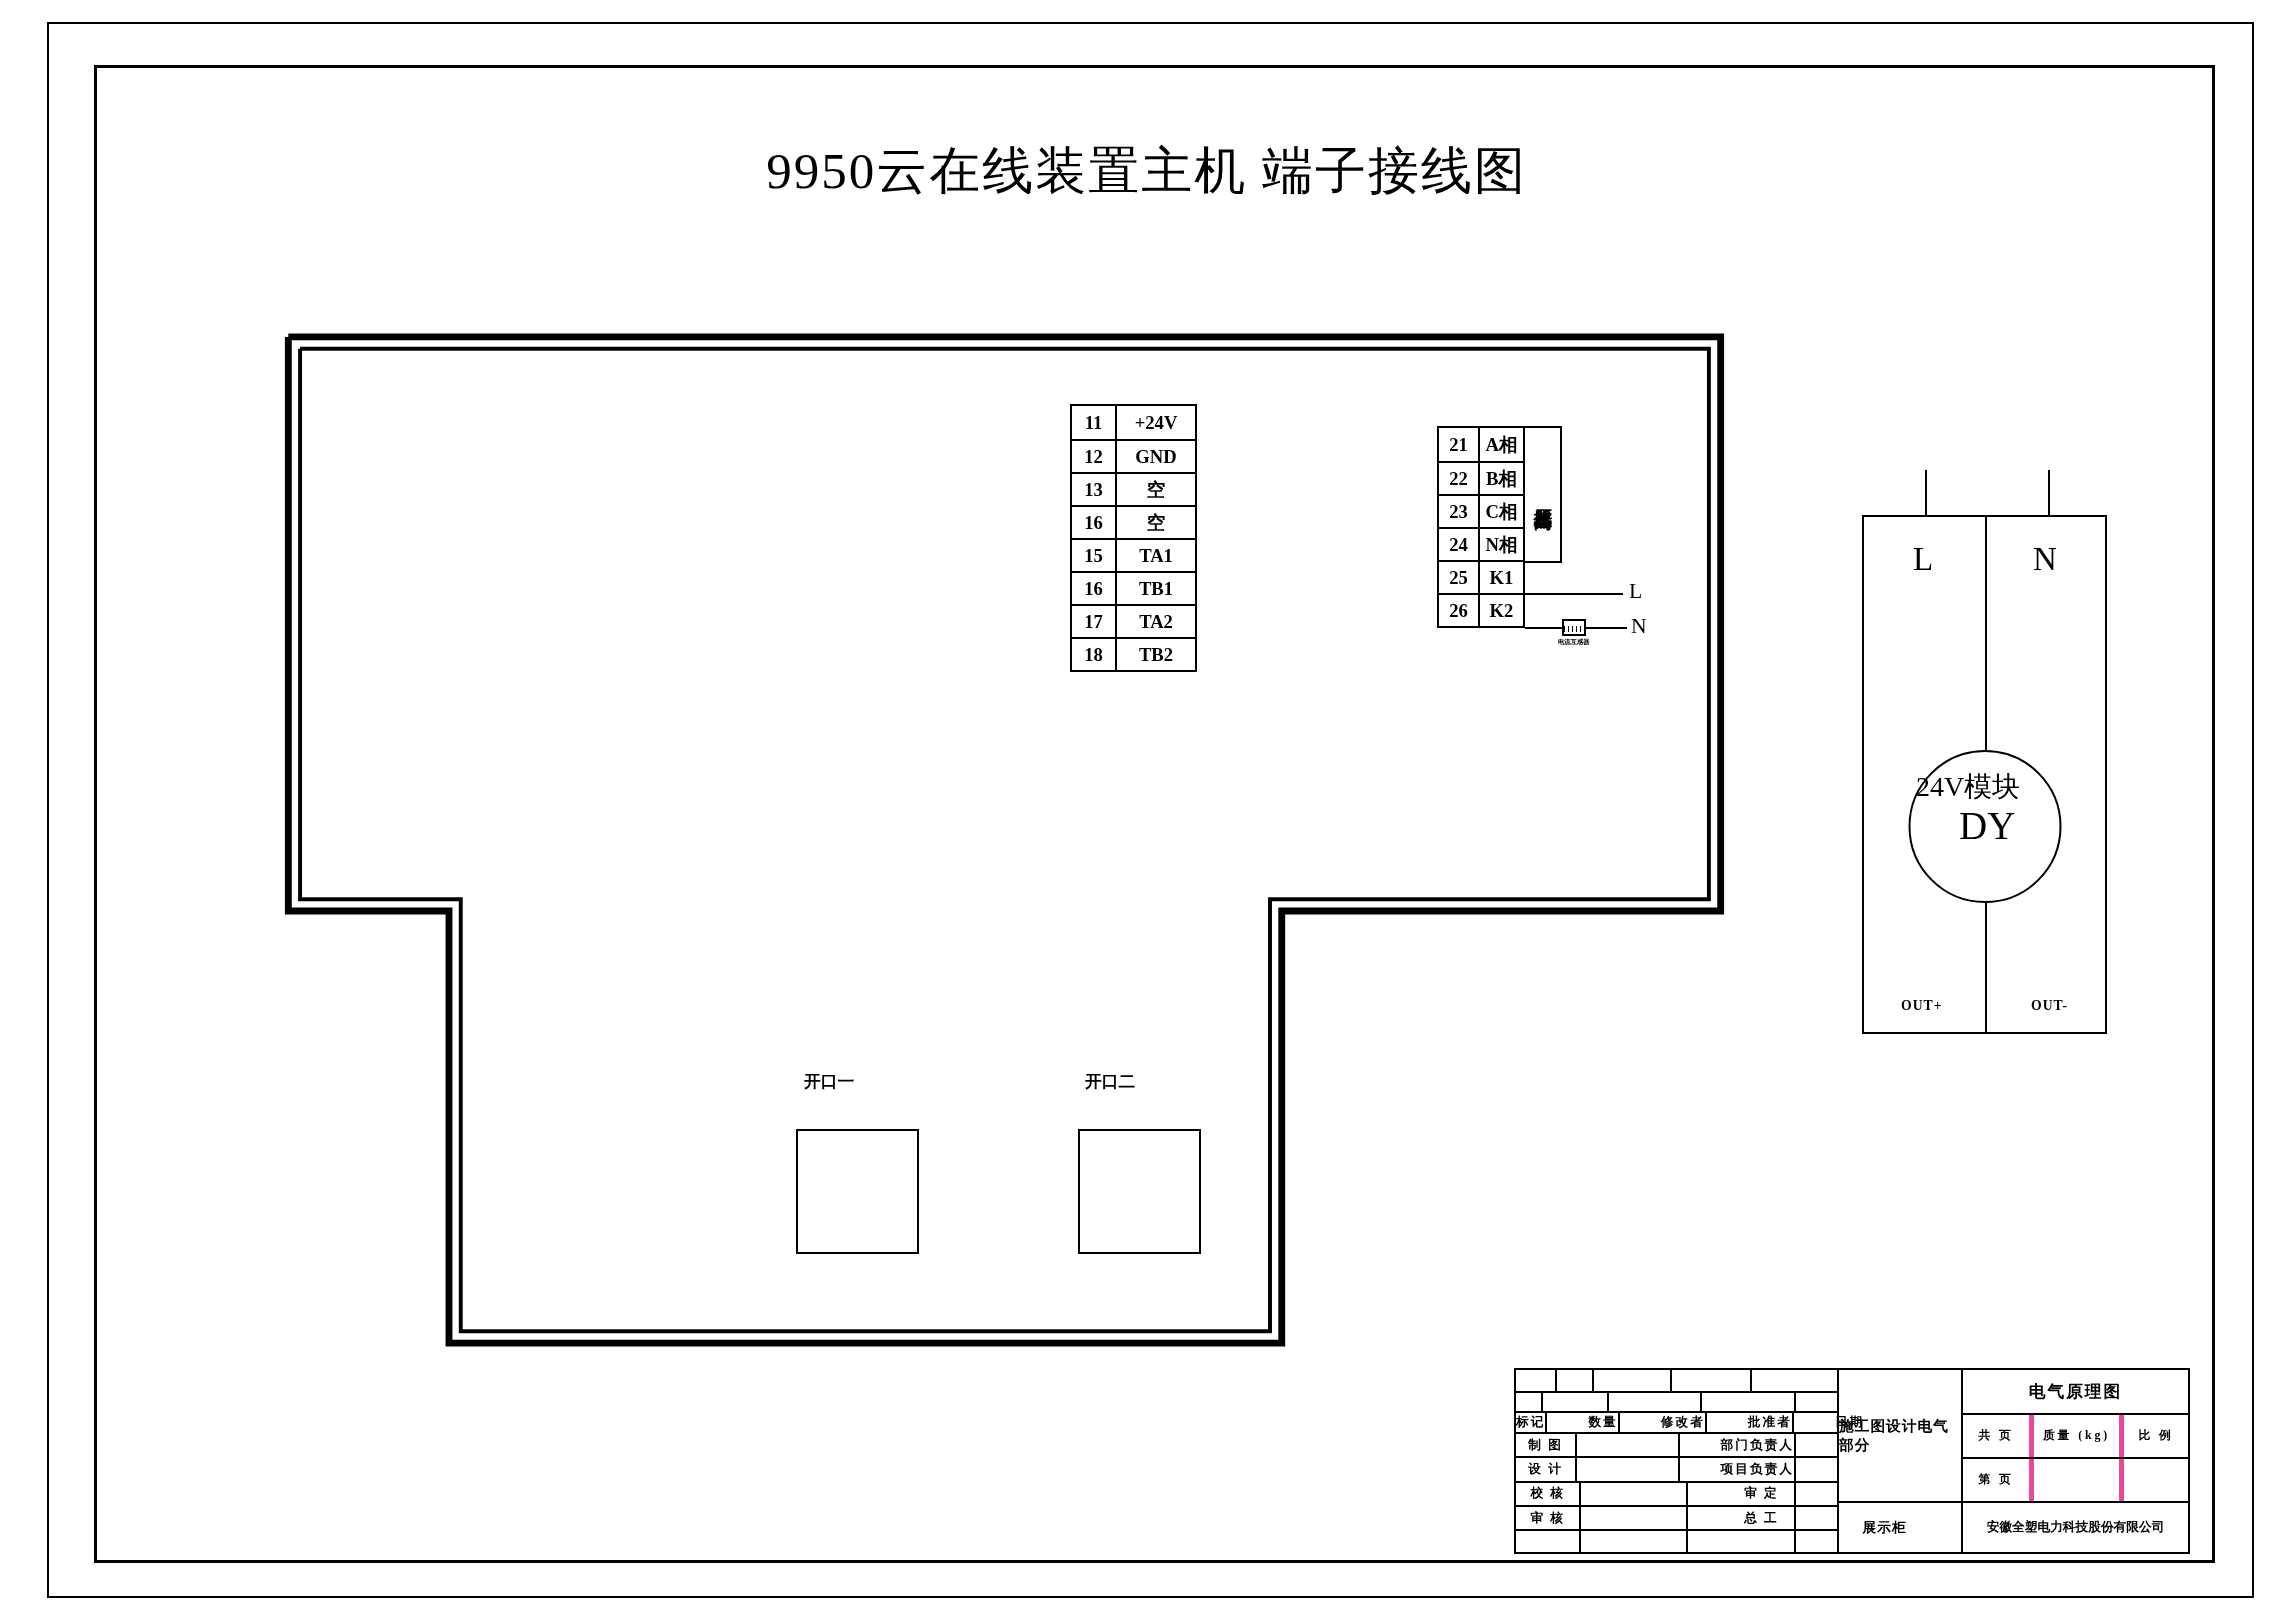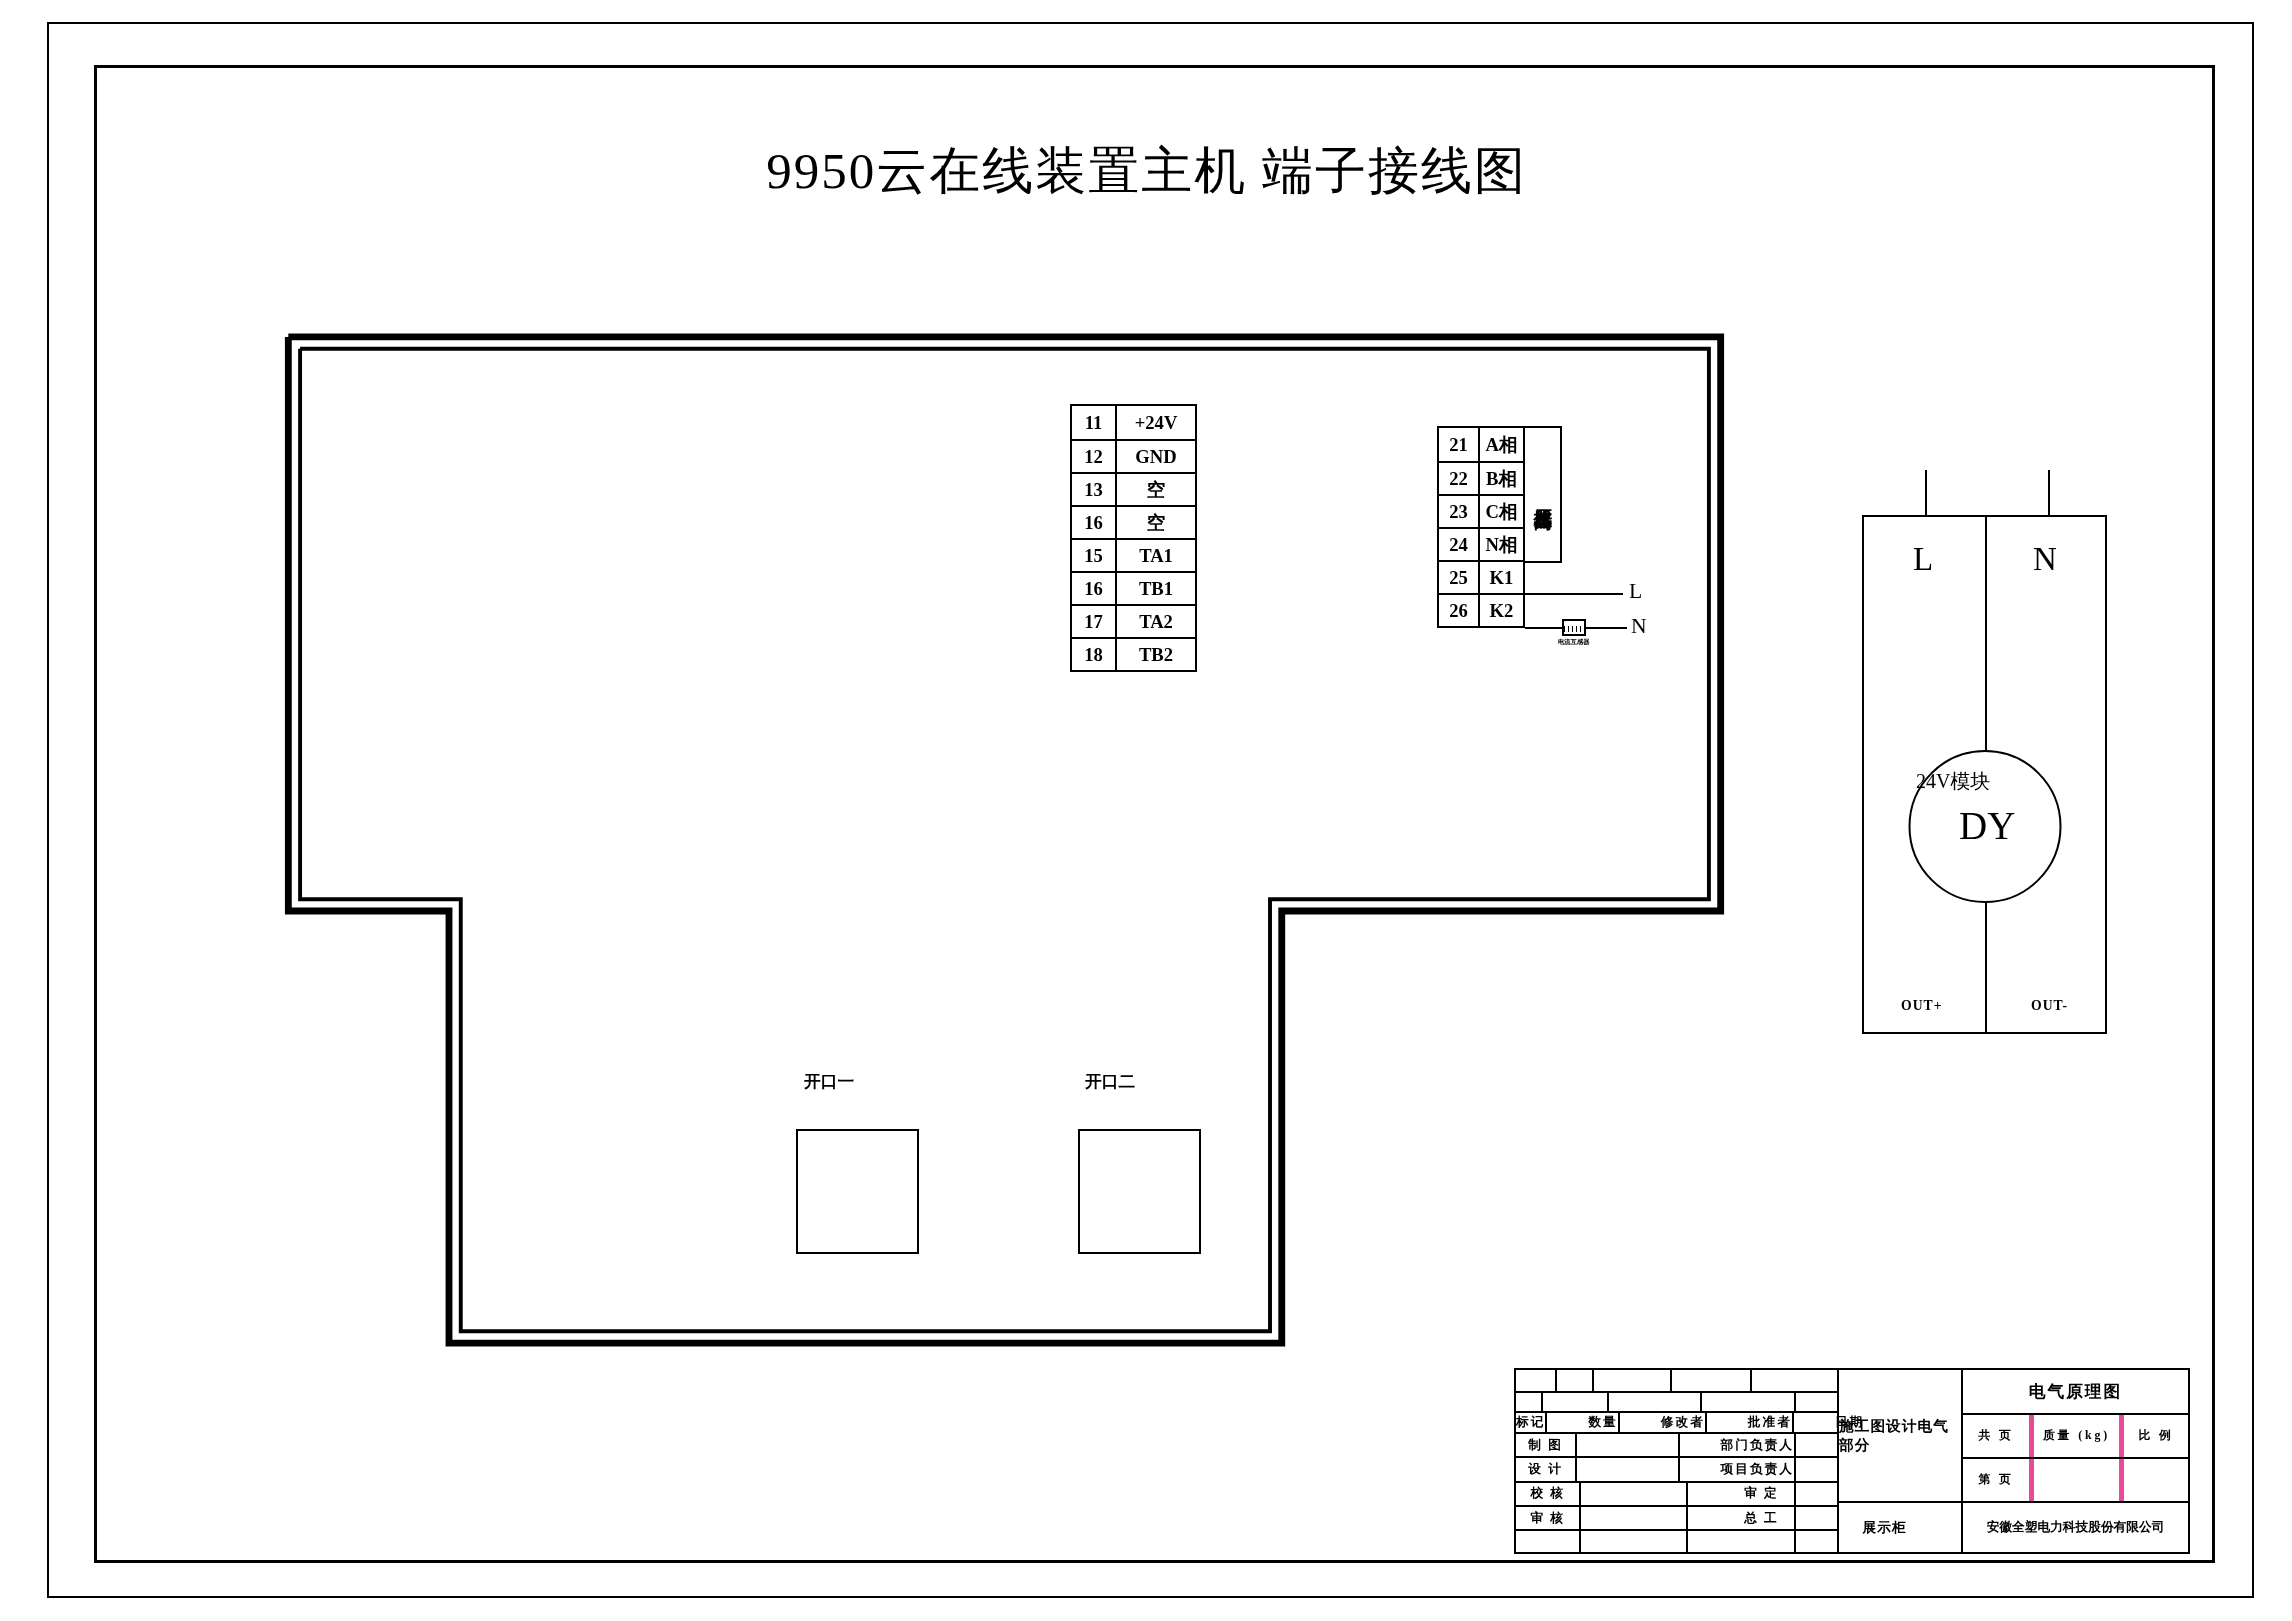--- a/index.html
+++ b/index.html
@@ -85,21 +85,21 @@
   .psu .vdiv{position:absolute;left:50%;top:0;bottom:0;width:0;border-left:2.9px solid #000;}
   .psu .lead{position:absolute;width:0;border-left:2.9px solid #000;height:47px;top:-47px;}
   .psu .cap{position:absolute;font-size:33px;font-family:"Liberation Serif",serif;}
   .psu .out{position:absolute;font-size:13.7px;font-weight:bold;letter-spacing:1px;}
   .psu-circle{
     position:absolute;left:50%;top:233px;transform:translateX(-50%);
     width:149px;height:149px;border:2.9px solid #000;border-radius:50%;
     background:#fff;
   }
   .psu-circle .c24{
-    position:absolute;left:5.9px;top:15.7px;font-size:20px;white-space:nowrap;
+    position:absolute;left:5.9px;top:15.7px;font-size:28px;white-space:nowrap;
     font-family:"Liberation Serif",serif;
   }
   .psu-circle .cdy{
     position:absolute;left:49px;top:51px;font-size:39px;
     font-family:"Liberation Serif",serif;
   }
 
   
   .opening{position:absolute;border:2.9px solid #000;box-sizing:border-box;background:#fff;}
   .opening-lbl{position:absolute;font-size:16.7px;font-weight:bold;white-space:nowrap;}

